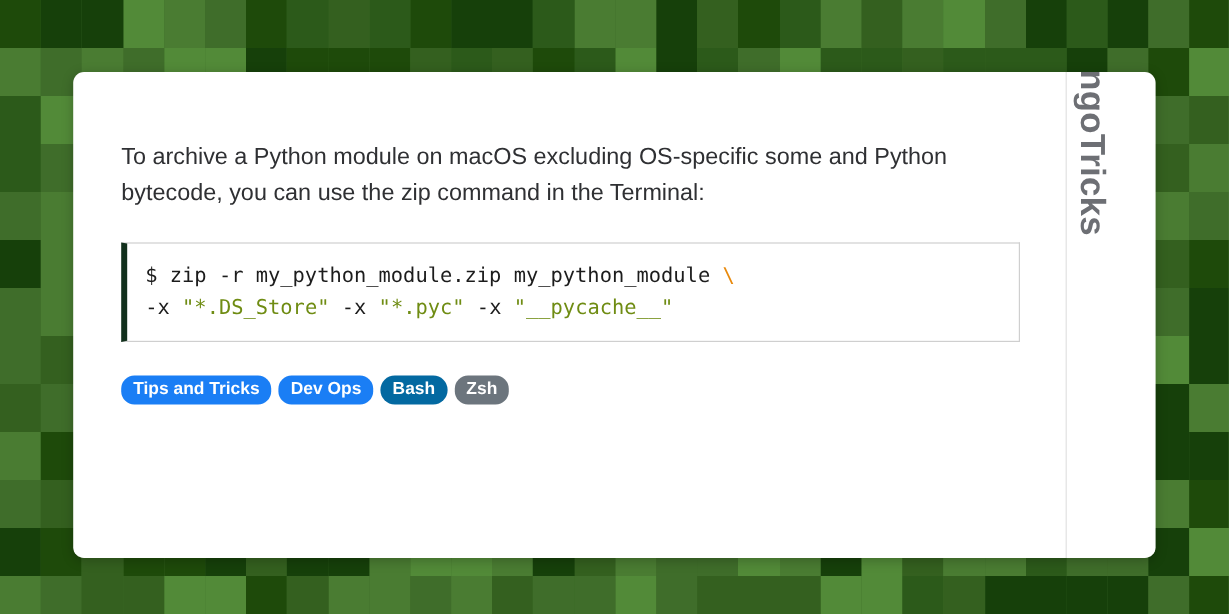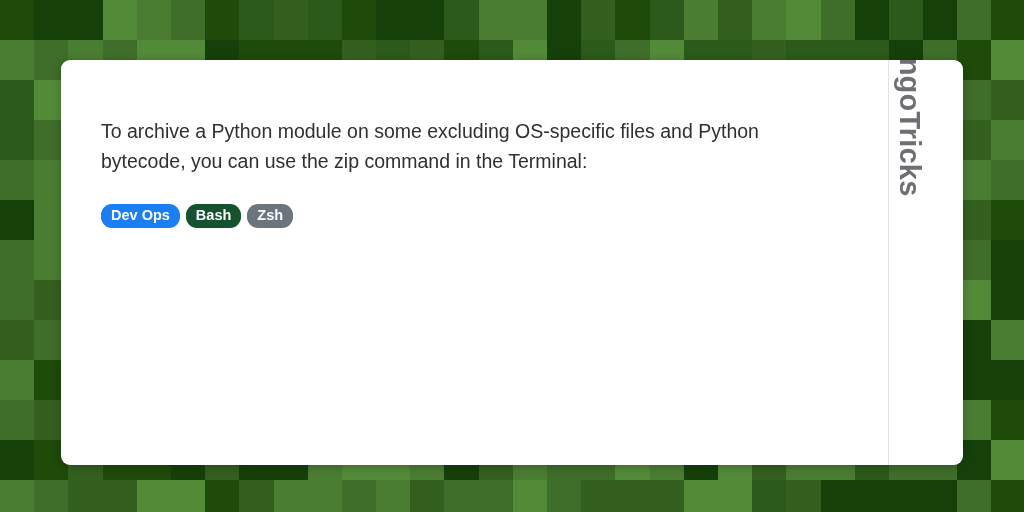--- a/index.html
+++ b/index.html
@@ -536,27 +536,30 @@
     <i style="background: rgb(22, 64, 10);"></i>
     <i style="background: rgb(63, 109, 42);"></i>
     <i style="background: rgb(30, 74, 10);"></i>
   </div>
 
 <div id="card">
 
   <div id="card-main">
 
 
-    <p class="body-text" id="intro-paragraph">To archive a Python module on some excluding OS-specific files and Python bytecode, you can use the zip command in the Terminal:</p>
-
+    <p class="body-text" id="intro-paragraph">To archive a Python module on macOS excluding OS-specific some and Python bytecode, you can use the zip command in the Terminal:</p>
+
+    <div id="code-block"><span>$ zip -r my_python_module.zip my_python_module </span><span class="tok-cont">\</span>
+<span>-x </span><span class="tok-str">"*.DS_Store"</span><span> -x </span><span class="tok-str">"*.pyc"</span><span> -x </span><span class="tok-str">"__pycache__"</span></div>
 
 
     <div id="tag-list">
+        <span class="tag primary" style="background: rgb(26, 126, 245);">Tips and Tricks</span>
         <span class="tag primary" style="background: rgb(26, 126, 245);">Dev Ops</span>
-        <span class="tag secondary" style="background: #14532d;">Bash</span>
+        <span class="tag secondary" style="background: #0369a1; border-radius: 12px;">Bash</span>
         <span class="tag secondary" style="background: rgb(108, 117, 125);">Zsh</span>
       </div>
 
   </div>
 
   <div id="brand-strip">
     <span class="brand-text">@DjangoTricks</span>
   </div>
 
 </div>

